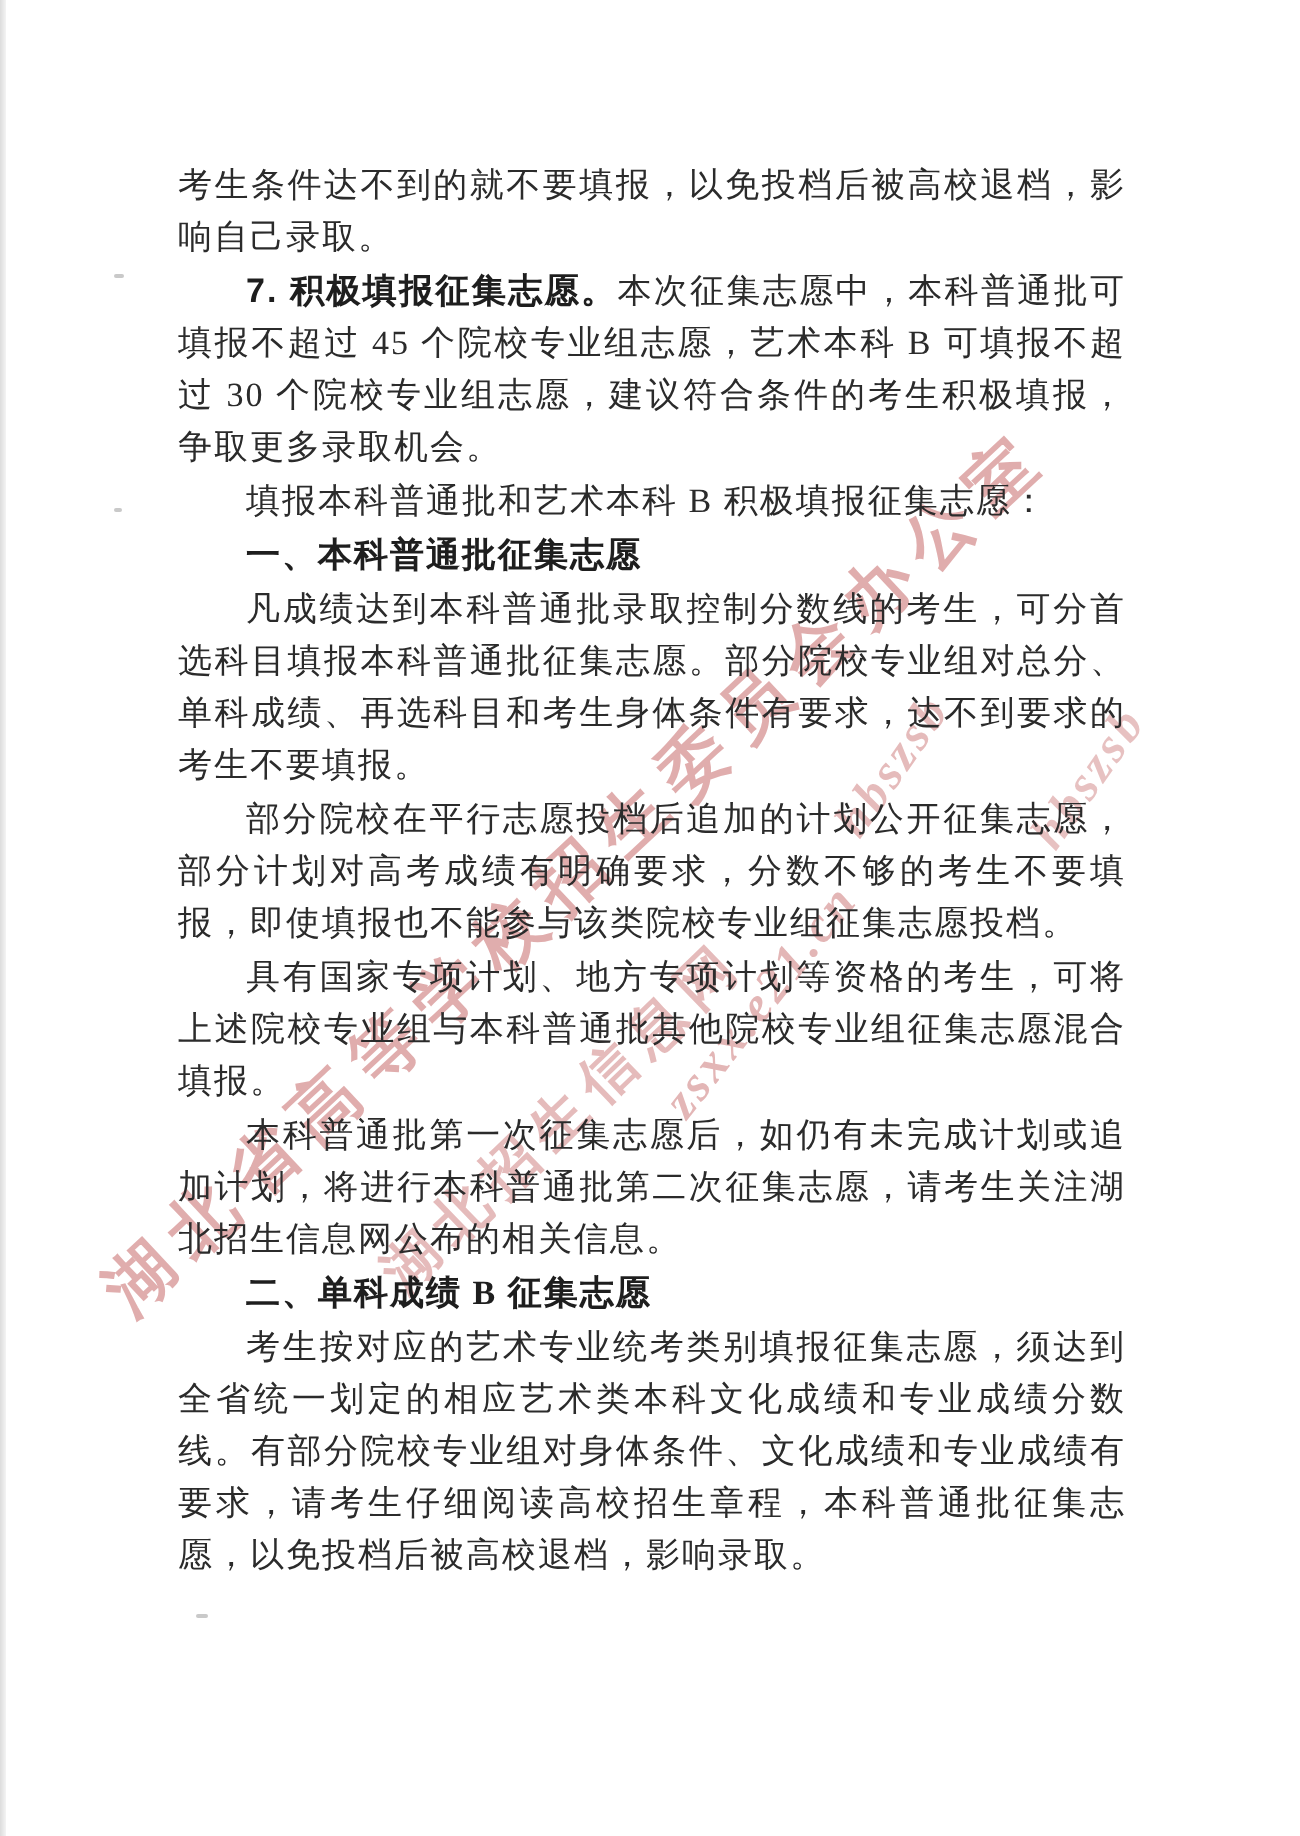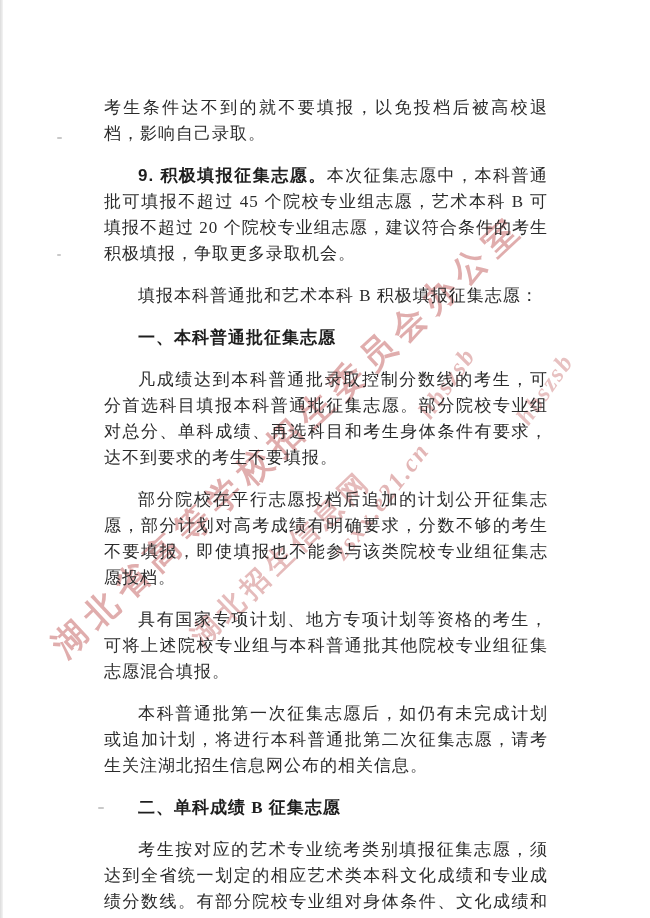--- a/index.html
+++ b/index.html
@@ -32,21 +32,21 @@
   .wm-lat1{left:338px;top:542px;font-size:25px;letter-spacing:2px;font-style:italic;transform:rotate(-52deg);opacity:.45;}
   .wm-lat2{left:424px;top:402px;font-size:25px;letter-spacing:2px;font-style:italic;transform:rotate(-55deg);opacity:.42;}
   .wm-lat3{left:522px;top:408px;font-size:25px;letter-spacing:2px;font-style:italic;transform:rotate(-55deg);opacity:.38;}
   
   .content{
     position:absolute;left:88px;top:79px;width:476px;z-index:2;
     font-size:17px;line-height:26px;color:#2b2b2b;
     text-align:justify;
   }
   .content p, .content h3{
-    margin:16px;
+    margin:1px;
     text-indent:34px;
     letter-spacing:1px;
     word-break:break-all;
   }
   .content p.no-indent{text-indent:0;}
   .content h3{
     font-size:17px;line-height:26px;
     font-family:Liberation Serif, serif;
     font-weight:bold;color:#1e1e1e;
   }
@@ -68,24 +68,24 @@
   <div class="wm-layer">
     <span class="wm wm-a" style="color: rgb(194, 94, 94);">湖北省高等学校招生委员会办公室</span>
     <span class="wm wm-b" style="color: rgb(194, 94, 94);">湖北招生信息网</span>
     <span class="wm wm-lat1" style="color: rgb(194, 94, 94);">zsxx.e21.cn</span>
     <span class="wm wm-lat2" style="color: rgb(194, 94, 94);">hbszsb</span>
     <span class="wm wm-lat3" style="color: rgb(194, 94, 94);">hbszsb</span>
   </div>
 
   <div class="content">
     <p class="no-indent">考生条件达不到的就不要填报，以免投档后被高校退档，影响自己录取。</p>
-    <p><b>9. 积极填报征集志愿。</b><span>本次征集志愿中，本科普通批可填报不超过 45 个院校专业组志愿，艺术本科 B 可填报不超过 20 个院校专业组志愿，建议符合条件的考生积极填报，争取更多录取机会。</span></p>
+    <p><b>7. 积极填报征集志愿。</b><span>本次征集志愿中，本科普通批可填报不超过 45 个院校专业组志愿，艺术本科 B 可填报不超过 30 个院校专业组志愿，建议符合条件的考生积极填报，争取更多录取机会。</span></p>
     <p>填报本科普通批和艺术本科 B 积极填报征集志愿：</p>
     <h3>一、本科普通批征集志愿</h3>
     <p>凡成绩达到本科普通批录取控制分数线的考生，可分首选科目填报本科普通批征集志愿。部分院校专业组对总分、单科成绩、再选科目和考生身体条件有要求，达不到要求的考生不要填报。</p>
     <p>部分院校在平行志愿投档后追加的计划公开征集志愿，部分计划对高考成绩有明确要求，分数不够的考生不要填报，即使填报也不能参与该类院校专业组征集志愿投档。</p>
     <p>具有国家专项计划、地方专项计划等资格的考生，可将上述院校专业组与本科普通批其他院校专业组征集志愿混合填报。</p>
     <p>本科普通批第一次征集志愿后，如仍有未完成计划或追加计划，将进行本科普通批第二次征集志愿，请考生关注湖北招生信息网公布的相关信息。</p>
     <h3>二、单科成绩 B 征集志愿</h3>
-    <p>考生按对应的艺术专业统考类别填报征集志愿，须达到全省统一划定的相应艺术类本科文化成绩和专业成绩分数线。有部分院校专业组对身体条件、文化成绩和专业成绩有要求，如仍有未完成计划或追加计划，不符合条件的不要填报，以免投档后被高校退档，影响录取。</p>
+    <p>考生按对应的艺术专业统考类别填报征集志愿，须达到全省统一划定的相应艺术类本科文化成绩和专业成绩分数线。有部分院校专业组对身体条件、文化成绩和专业成绩有要求，请考生仔细阅读高校招生章程，本科普通批征集志愿，以免投档后被高校退档，影响录取。</p>
   </div>
 
 </div>
 
 </body></html>

